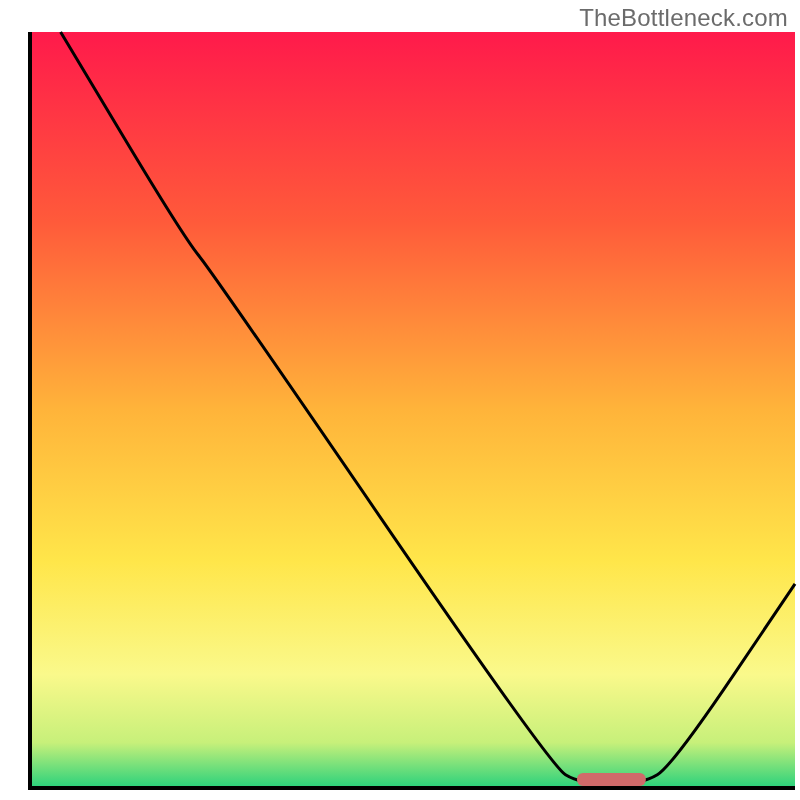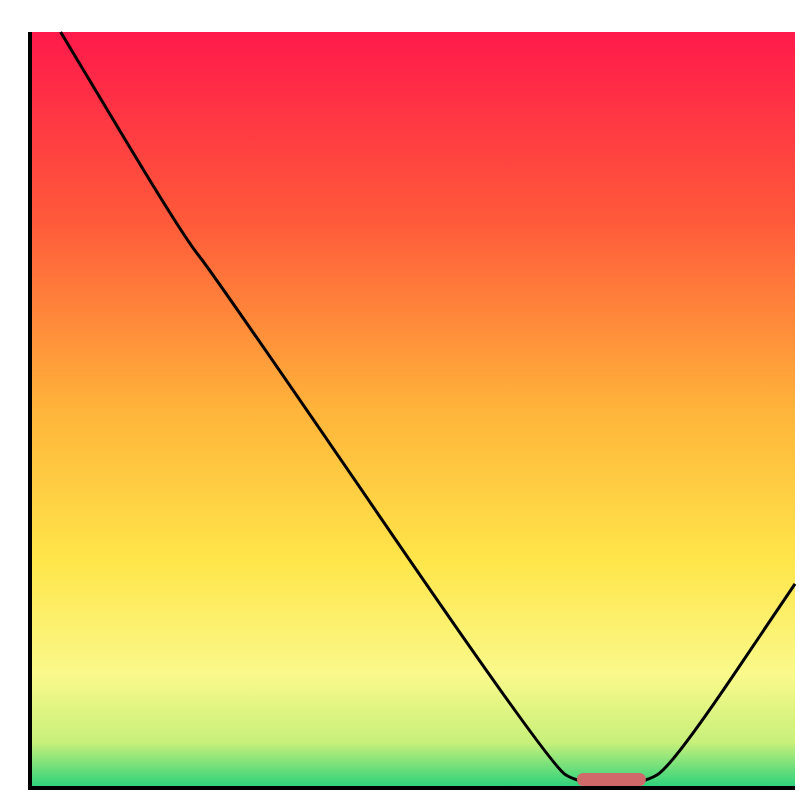--- a/index.html
+++ b/index.html
@@ -23,20 +23,21 @@
     font-size: 24px;
     font-weight: 500;
     letter-spacing: 0.2px;
   }
   svg { display: block; }
 </style>
 </head>
 <body>
 
 <div class="chart-wrap">
+  <div class="watermark">TheBottleneck.com</div>
 
   <svg id="chart-svg" width="800" height="800" viewBox="0 0 800 800">
     <defs>
       <linearGradient id="bg-grad" x1="0" y1="0" x2="0" y2="1">
           <stop offset="0%" stop-color="#ff1a4b"></stop>
           <stop offset="25%" stop-color="#ff5a3a"></stop>
           <stop offset="50%" stop-color="#ffb43a"></stop>
           <stop offset="70%" stop-color="#ffe64a"></stop>
           <stop offset="85%" stop-color="#faf98b"></stop>
           <stop offset="94%" stop-color="#c7f07a"></stop>

